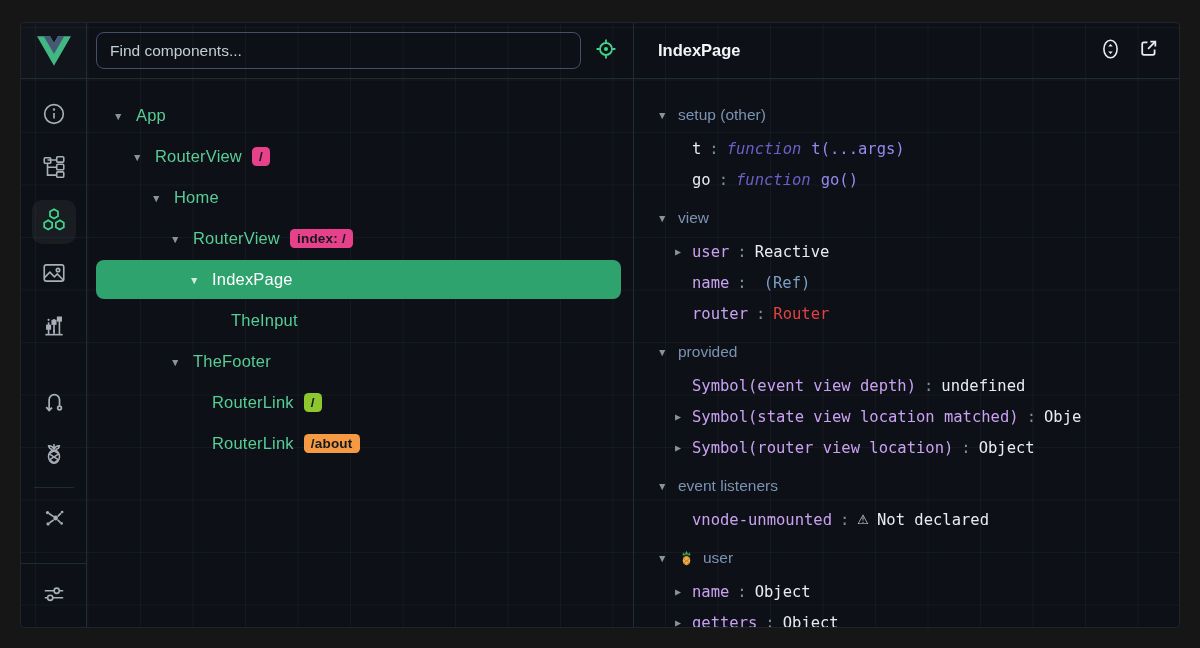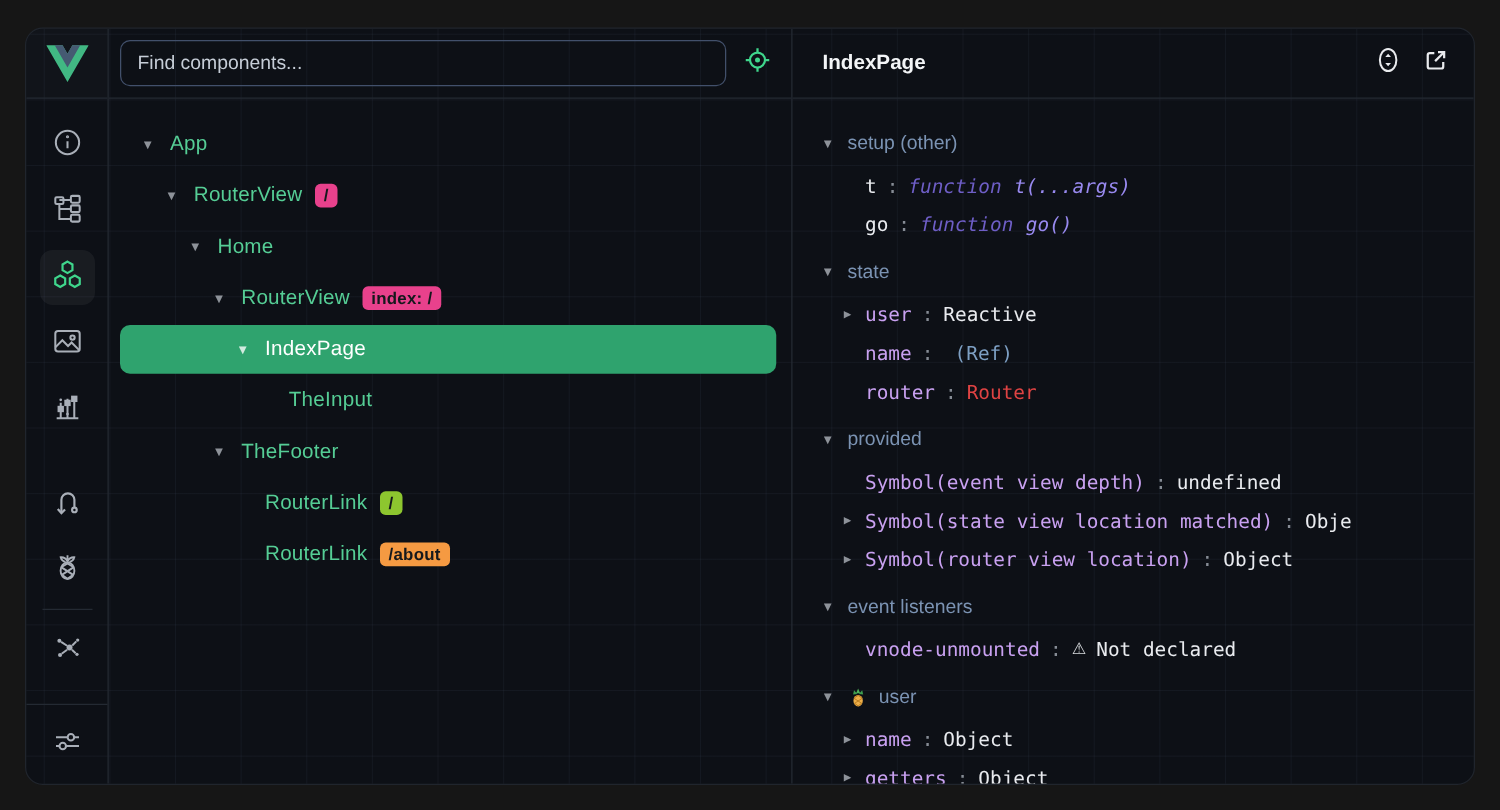--- a/index.html
+++ b/index.html
@@ -6,21 +6,21 @@
   html,body { width:1200px; height:648px; background:#161616; font-family:"Liberation Sans", sans-serif; overflow:hidden; }
 
   .app {
     position:absolute; left:20px; top:22px; width:1160px; height:606px;
     background:#0d1016;
     background-image:
       linear-gradient(rgba(125,148,182,0.065) 1px, transparent 1px),
       linear-gradient(90deg, rgba(125,148,182,0.065) 1px, transparent 1px);
     background-size:52.5px 52.5px;
     background-position:14px 4px;
-    border:1px solid #20252d; border-radius:14px;
+    border:1px solid #20252d; border-radius:4px;
     overflow:hidden; display:flex;
   }
 
   
   .sidebar { width:66px; border-right:1px solid #242a33; display:flex; flex-direction:column; flex:none; }
   .logo-cell { height:56px; border-bottom:1px solid #242a33; display:flex; align-items:center; justify-content:center; background:rgba(255,255,255,0.018); }
   .nav { flex:1; display:flex; flex-direction:column; align-items:center; }
   .nav-btn { width:40px; height:40px; display:flex; align-items:center; justify-content:center; cursor:pointer; }
   .nav-btn svg { stroke:#a9afb8; }
   .nav-active { width:44px; height:44px; background:rgba(255,255,255,0.05); border-radius:10px; }
@@ -61,21 +61,21 @@
   .shead { height:36px; display:flex; align-items:center; font-family:"Liberation Sans",sans-serif; font-size:15.5px; color:#7b93b3; cursor:pointer; padding-left:1px; }
   .shead .tri { width:21px; font-size:10.5px; color:#8d9299; flex:none; }
   .sec { margin-top:0; }
   .sec + .sec { margin-top:5px; }
   .prow { height:31px; display:flex; align-items:center; padding-left:19px; }
   .ptri { width:17px; font-size:10px; color:#8d9299; flex:none; cursor:pointer; }
   .k  { color:#c9a1f1; }
   .kp { color:#e9ebef; }
   .colon { color:#868c95; margin:0 8px; }
   .fnk { color:#6e5ec6; font-style:italic; margin-right:10px; }
-  .fns { color:#9889ef; font-style:italic; }
+  .fns { color:#9889ef; }
   .vw { color:#e9ebef; }
   .vref { color:#7d9fc3; margin-left:9px; }
   .vred { color:#df4343; }
   .warn { color:#d7dadd; font-family:"DejaVu Sans",sans-serif; font-size:13px; margin-right:8px; }
   .pine { margin-right:8px; display:flex; }
 </style>
 </head>
 <body>
 
 <div class="app">
@@ -258,21 +258,21 @@
           <span class="kp">go</span>
           <span class="colon">:</span>
           <span class="fnk">function</span>
           <span class="fns">go()</span>
         </div>
       </div>
 
       <div class="sec">
         <div class="shead">
           <span class="tri">▼</span>
-          <span>state</span>
+          <span>view</span>
         </div>
         <div class="prow">
           <span class="ptri">▶</span>
           <span class="k">user</span>
           <span class="colon">:</span>
           <span class="vw">Reactive</span>
         </div>
         <div class="prow">
           <span class="ptri"></span>
           <span class="k">name</span>

